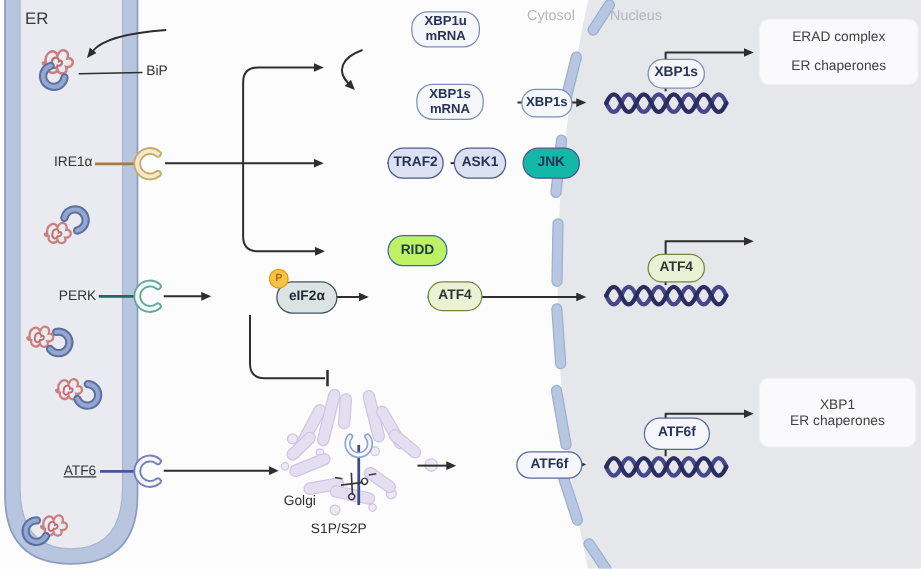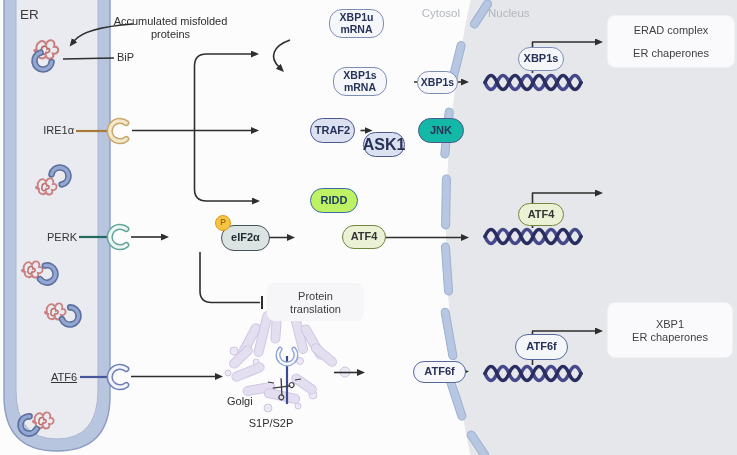--- a/index.html
+++ b/index.html
@@ -160,21 +160,20 @@
       <path d="M 334,372.5 H 358" marker-end="url(#ah)"></path>
       <path d="M 422,371.5 H 462" marker-end="url(#ah)"></path>
       <path d="M 532.5,73 V 42 H 596" marker-end="url(#ah)"></path>
       <path d="M 532.5,228 V 193 H 596" marker-end="url(#ah)"></path>
       <path d="M 532.5,365 V 331 H 596" marker-end="url(#ah)"></path>
     </g>
   </svg>
 
   <div class="abs lbl" style="left:20px;top:7px;font-size:13.5px;color:#3a3a3a;">ER</div>
 
-  <div class="abs lbl" style="left:108px;top:15px;width:125px;text-align:center;">Accumulated misfolded proteins</div>
 
   <div class="abs lbl" style="left:117px;top:51px;">BiP</div>
 
   <div class="abs lbl-gray" style="left:402px;top:7px;width:58px;text-align:right;">Cytosol</div>
   <div class="abs lbl-gray" style="left:488px;top:7px;">Nucleus</div>
 
   <div class="rlabel" style="left:28px;top:124px;width:46px;">IRE1α</div>
   <div class="rlabel" style="left:28px;top:230.5px;width:49px;">PERK</div>
   <div class="rlabel" style="left:28px;top:370.5px;width:49px;text-decoration:underline;">ATF6</div>
 
@@ -182,34 +181,30 @@
     <span>XBP1u</span>
     <span>mRNA</span>
   </div>
   <div class="pill" style="left:287px;top:67px;width:54px;height:29px;background:#f6f7fb;border:1.6px solid #7e8db6;border-radius:13px;">
     <span>XBP1s</span>
     <span>mRNA</span>
   </div>
   <div class="pill" style="left:371px;top:71px;width:41px;height:23px;background:#f6f7fb;border:1.6px solid #7e8db6;border-radius:11.5px;">XBP1s</div>
 
   <div class="pill" style="left:264px;top:118px;width:45px;height:25px;background:#dce1f2;border:1.6px solid #4c578f;border-radius:12.5px;font-size:11px;">TRAF2</div>
-  <div class="pill" style="left:317px;top:132px;width:42px;height:25px;background:#dce1f2;border:1.6px solid #4c578f;border-radius:12.5px;font-size:16px;">ASK1</div>
+  <div class="pill" style="left:317px;top:118px;width:42px;height:25px;background:#dce1f2;border:1.6px solid #4c578f;border-radius:12.5px;font-size:11px;">ASK1</div>
   <div class="pill" style="left:372px;top:118px;width:46px;height:25px;background:#14b8a6;border:1.6px solid #4c578f;border-radius:12.5px;font-size:11px;">JNK</div>
 
   <div class="pill" style="left:264px;top:188px;width:48px;height:25px;background:#bef264;border:1.6px solid #3a6ba6;border-radius:12.5px;font-size:11px;color:#1d3a5e;">RIDD</div>
 
   <div class="pill" style="left:175px;top:225px;width:49px;height:26px;background:#dce4e3;border:1.6px solid #45525a;border-radius:13px;font-size:11px;color:#1f2b33;">eIF2α</div>
   <div class="pill" style="left:169px;top:215px;width:16px;height:16px;background:#f5c445;border:1.5px solid #e29a18;border-radius:50%;font-size:8.5px;color:#a96f10;z-index:3;">P</div>
 
   <div class="pill" style="left:296px;top:225px;width:44px;height:24px;background:#ebf1d4;border:1.6px solid #71863e;border-radius:12px;font-size:11px;color:#333;">ATF4</div>
 
-  <div class="obox" style="left:267px;top:283px;width:97px;height:38px;background:#f6f6f8;border:none;gap:1px;color:#3c3c3c;">
-    <span>Protein</span>
-    <span>translation</span>
-  </div>
 
   <div class="abs lbl" style="left:227px;top:395px;">Golgi</div>
   <div class="abs lbl" style="left:239px;top:417px;width:64px;text-align:center;">S1P/S2P</div>
 
   <div class="pill" style="left:367px;top:361px;width:53px;height:22px;background:#f6f7fb;border:1.6px solid #57689c;border-radius:11px;font-size:11px;">ATF6f</div>
 
   <div class="pill" style="left:472px;top:47px;width:46px;height:24px;background:#f4f6fa;border:1.6px solid #7e8db6;border-radius:12px;font-size:11px;">XBP1s</div>
   <div class="pill" style="left:472px;top:203px;width:46px;height:23px;background:#ebf1d4;border:1.6px solid #71863e;border-radius:11.5px;font-size:11px;color:#333;">ATF4</div>
   <div class="pill" style="left:469px;top:334px;width:53px;height:26px;background:#f4f6fa;border:1.6px solid #57689c;border-radius:13px;font-size:11px;">ATF6f</div>
 

